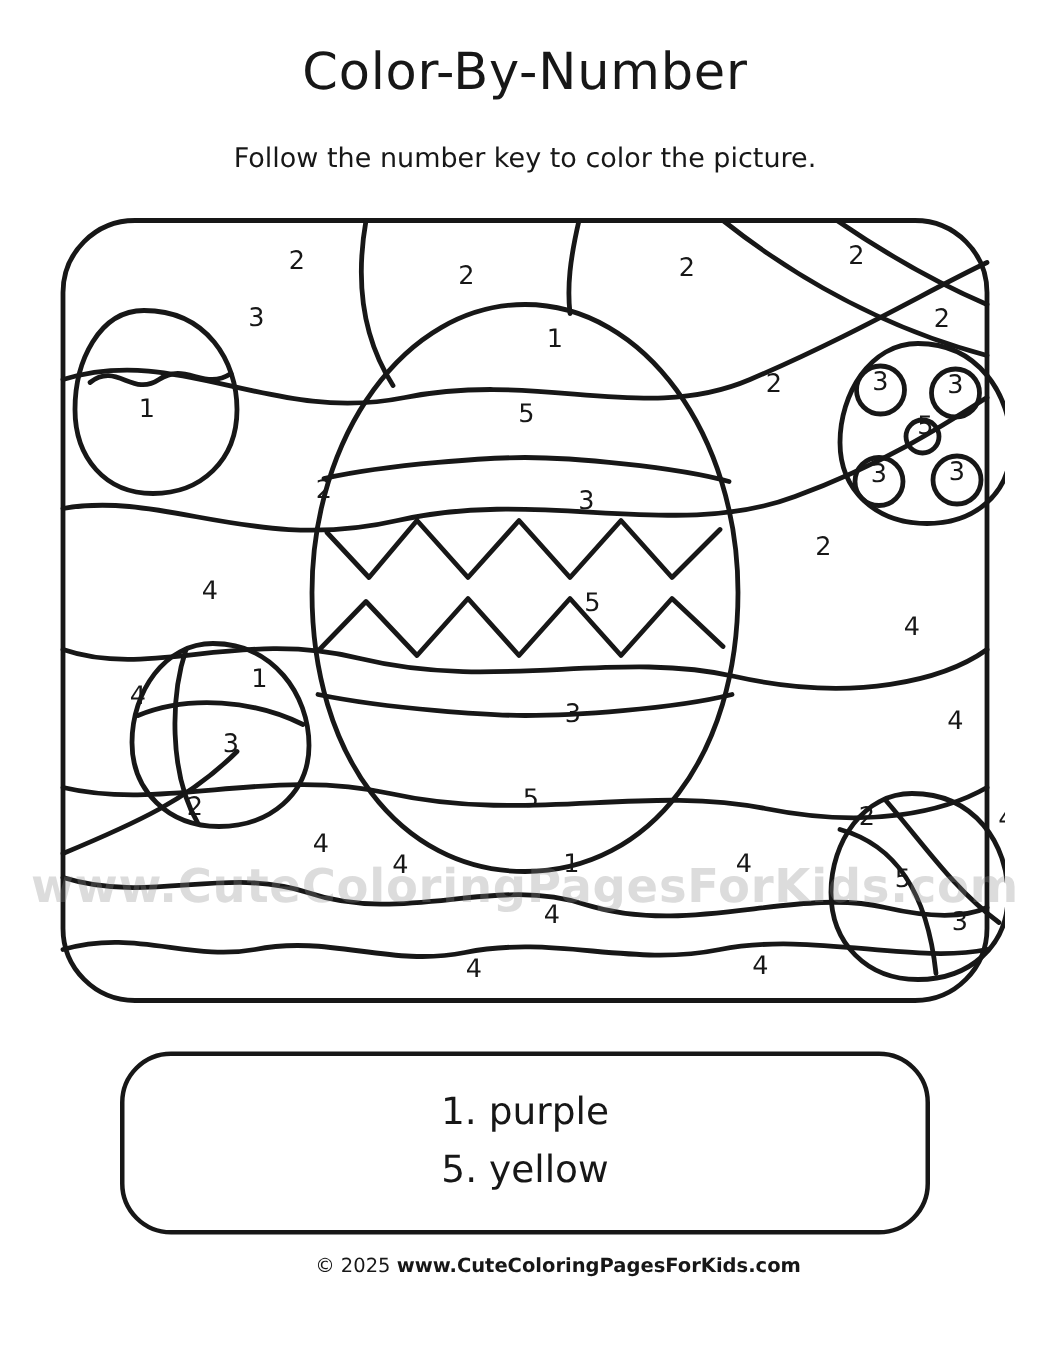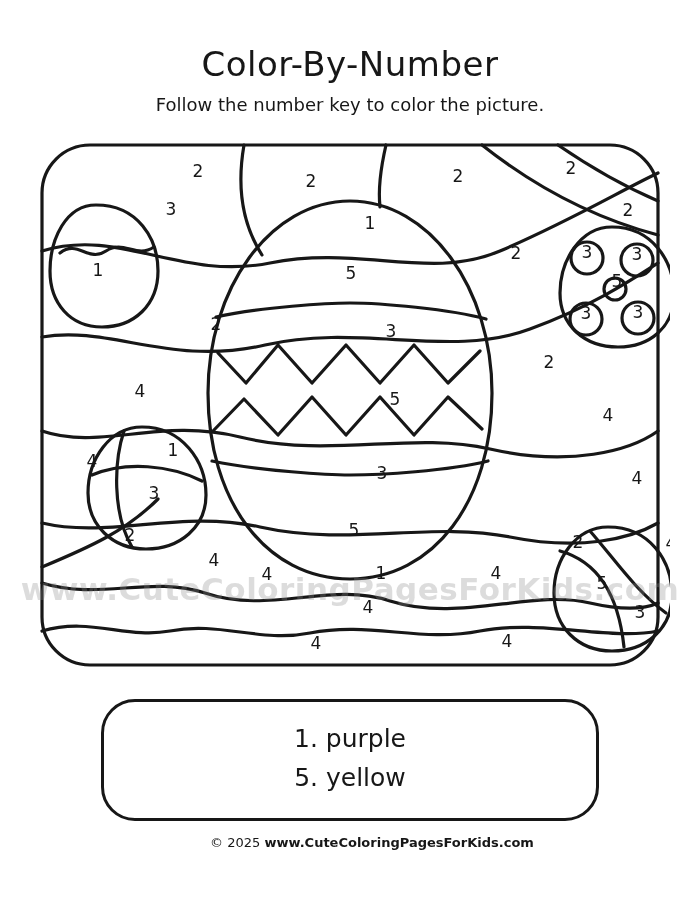--- a/index.html
+++ b/index.html
@@ -19,28 +19,28 @@
     position: relative;
     width: 700px;
     height: 904px;
   }
   .title {
     text-align: center;
     font-size: 34px;
     font-weight: 400;
     letter-spacing: 0.5px;
     margin: 0;
-    padding-top: 44px;
+    padding-top: 28px;
     color: #171717;
   }
   .subtitle {
     text-align: center;
     font-size: 18px;
     font-weight: 400;
-    margin: 0;
+    margin: 17px;
     padding-top: 10px;
     color: #171717;
   }
   .art-wrap {
     position: relative;
     width: 640px;
     height: 560px;
     margin: 16px auto 0 auto;
   }
   .art-wrap svg {
@@ -65,21 +65,21 @@
     margin-bottom: 84px;
     white-space: nowrap;
   }
   .num {
     font-size: 17px;
     fill: #171717;
     font-family: "DejaVu Sans", sans-serif;
     text-anchor: middle;
   }
   .key-box {
-    width: 498px;
+    width: 540px;
     margin: 8px auto 0 auto;
     border: 3px solid #171717;
     border-radius: 34px;
     padding: 18px 0 20px 0;
     box-sizing: border-box;
   }
   .key-row {
     display: flex;
     justify-content: center;
     gap: 42px;

